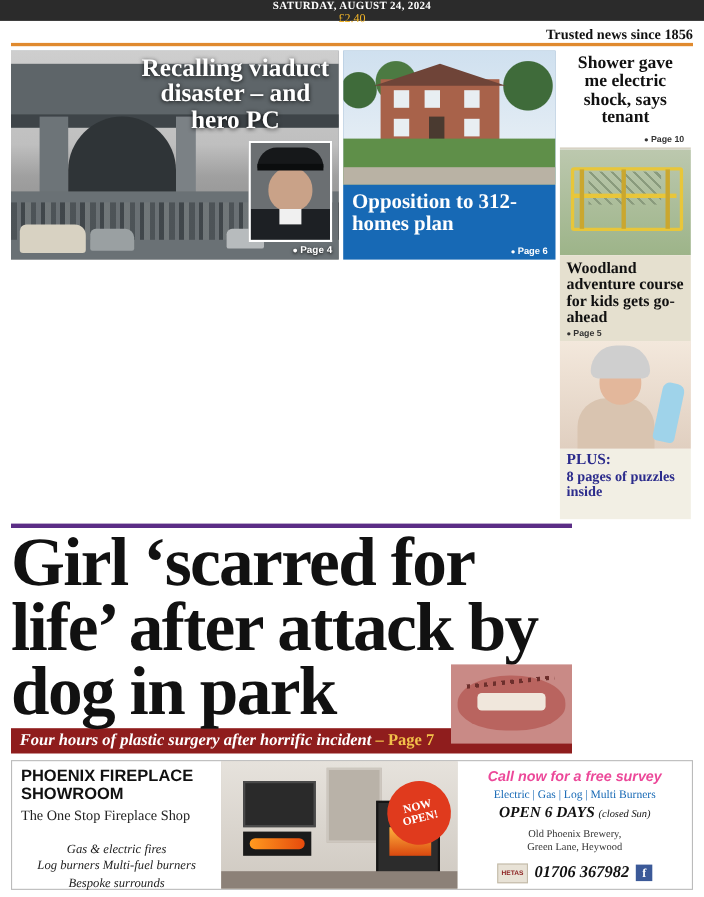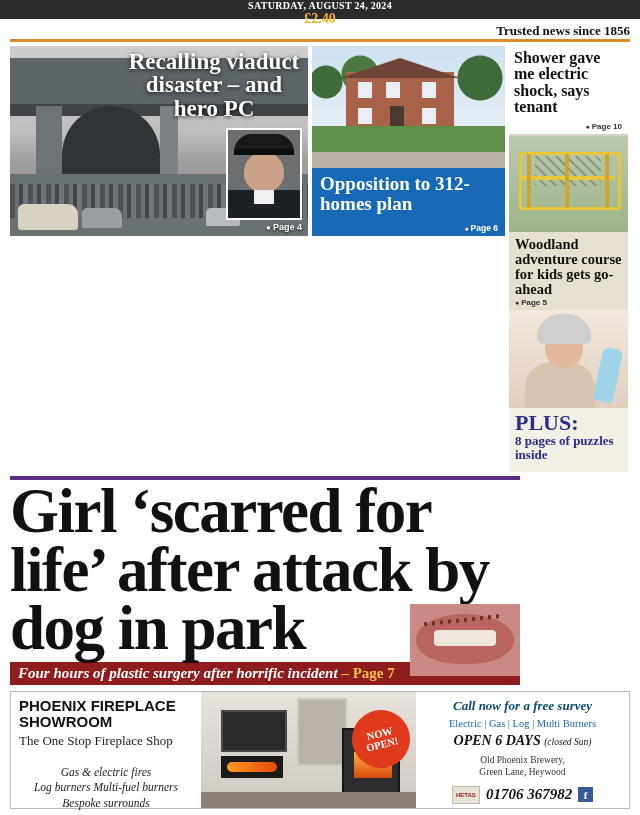--- a/index.html
+++ b/index.html
@@ -16,21 +16,21 @@
     height:19px;background:#2b2b2b;color:#fff;
     display:flex;align-items:center;justify-content:space-between;
     padding:0 8px;box-sizing:border-box;flex-direction:column;
   }
   .topbar .date{
     font-family:"Liberation Serif", serif;
     font-weight:bold;font-size:10px;letter-spacing:.3px;
   }
   .topbar .price{
     font-family:"Liberation Serif", serif;
-    font-weight:bold;font-size:14px;color:#f0b429;
+    font-weight:normal;font-size:11px;color:#f0b429;
   }
 
   
   .masthead{padding:4px 10px 2px 10px;}
   .trusted{
     text-align:right;
     font-family:"Liberation Serif", serif;
     font-size:13px;font-weight:bold;color:#111;
     margin-bottom:-2px;
   }
@@ -155,20 +155,21 @@
   .opposition .pg{
     position:absolute;right:7px;bottom:3px;font-size:8.5px;font-weight:bold;
   }
   .opposition .pg:before{content:"\25CF  ";font-size:7px;}
 
   
   .rbox{width:119px;box-sizing:border-box;position:relative;}
   .shower{
     background:#ffffff;padding:4px 5px 12px 5px;height:90px;
     border-bottom:2px solid #d7d2c4;
+    text-align:center;
   }
   .shower .h{
     font-family:"Liberation Serif", serif;
     font-weight:bold;font-size:16px;line-height:1.03;color:#111;
   }
   .shower .pg{position:absolute;right:6px;bottom:3px;font-size:8px;font-weight:bold;color:#333;}
   .shower .pg:before{content:"\25CF  ";font-size:7px;}
 
   .playimg{
     width:119px;height:96px;position:relative;overflow:hidden;background:#cfd8c8;
@@ -199,21 +200,21 @@
   .womanimg .bg{position:absolute;inset:0;background:linear-gradient(#f3e8dc,#e0cfc0);}
   .womanimg .hair{position:absolute;left:28px;top:4px;width:54px;height:30px;background:#cfcfcf;border-radius:28px 28px 8px 8px;}
   .womanimg .face{position:absolute;left:36px;top:18px;width:38px;height:40px;background:#e3b79b;border-radius:19px;}
   .womanimg .body{position:absolute;left:16px;bottom:0;width:70px;height:46px;background:#d9c4b0;border-radius:26px 26px 0 0;}
   .womanimg .bottle{position:absolute;right:10px;bottom:6px;width:20px;height:54px;background:#9fd3ea;border-radius:7px 7px 4px 4px;transform:rotate(12deg);}
 
   .plus{
     background:#f2efe4;color:#2a2a86;padding:4px 6px;height:64px;box-sizing:border-box;
   }
   .plus .big{
-    font-family:"Liberation Serif", serif;font-weight:bold;font-size:22px;line-height:1;color:#2c2c8c;
+    font-family:"Liberation Serif", serif;font-weight:bold;font-size:14px;line-height:1;color:#2c2c8c;
   }
   .plus .sm{
     font-family:"Liberation Serif", serif;font-weight:bold;font-size:13px;line-height:1.05;color:#2c2c8c;
   }
 
   
   .splashwrap{padding:0 10px;box-sizing:border-box;position:relative;}
   .splash-rule{height:4px;background:#5b2d86;margin:4px 0 0 0;width:510px;}
   .splash{
     position:relative;width:510px;
@@ -272,21 +273,21 @@
   .ad-photo .stoveglass{position:absolute;right:24px;bottom:30px;width:38px;height:26px;background:linear-gradient(#ffb23d,#d9480f);}
   .ad-photo .floor{position:absolute;left:0;bottom:0;width:215px;height:16px;background:#8c8178;}
   .nowopen{
     position:absolute;right:6px;top:18px;width:58px;height:58px;border-radius:50%;
     background:#e03a1d;color:#fff;display:flex;align-items:center;justify-content:center;
     text-align:center;font-weight:bold;font-size:10.5px;line-height:1.05;
     transform:rotate(-14deg);font-family:"Liberation Serif", serif;
   }
   .ad-right{flex:1;padding:6px 8px;box-sizing:border-box;text-align:center;position:relative;}
   .ad-right .call{
-    font-family:Liberation Serif, serif;font-style:italic;font-weight:bold;font-size:13px;color:#0c4a6e;
+    font-family:Liberation Sans, sans-serif;font-style:italic;font-weight:bold;font-size:13px;color:#ec4899;
   }
   .ad-right .svc{
     color:#1769b5;font-size:10.5px;margin-top:4px;font-family:"Liberation Serif", serif;
   }
   .ad-right .days{
     font-family:"Liberation Serif", serif;font-weight:bold;font-style:italic;font-size:14px;margin-top:4px;color:#111;
   }
   .ad-right .days small{font-size:9.5px;font-weight:normal;font-style:italic;}
   .ad-right .addr{
     font-family:"Liberation Serif", serif;font-size:9.5px;color:#333;margin-top:5px;line-height:1.3;

